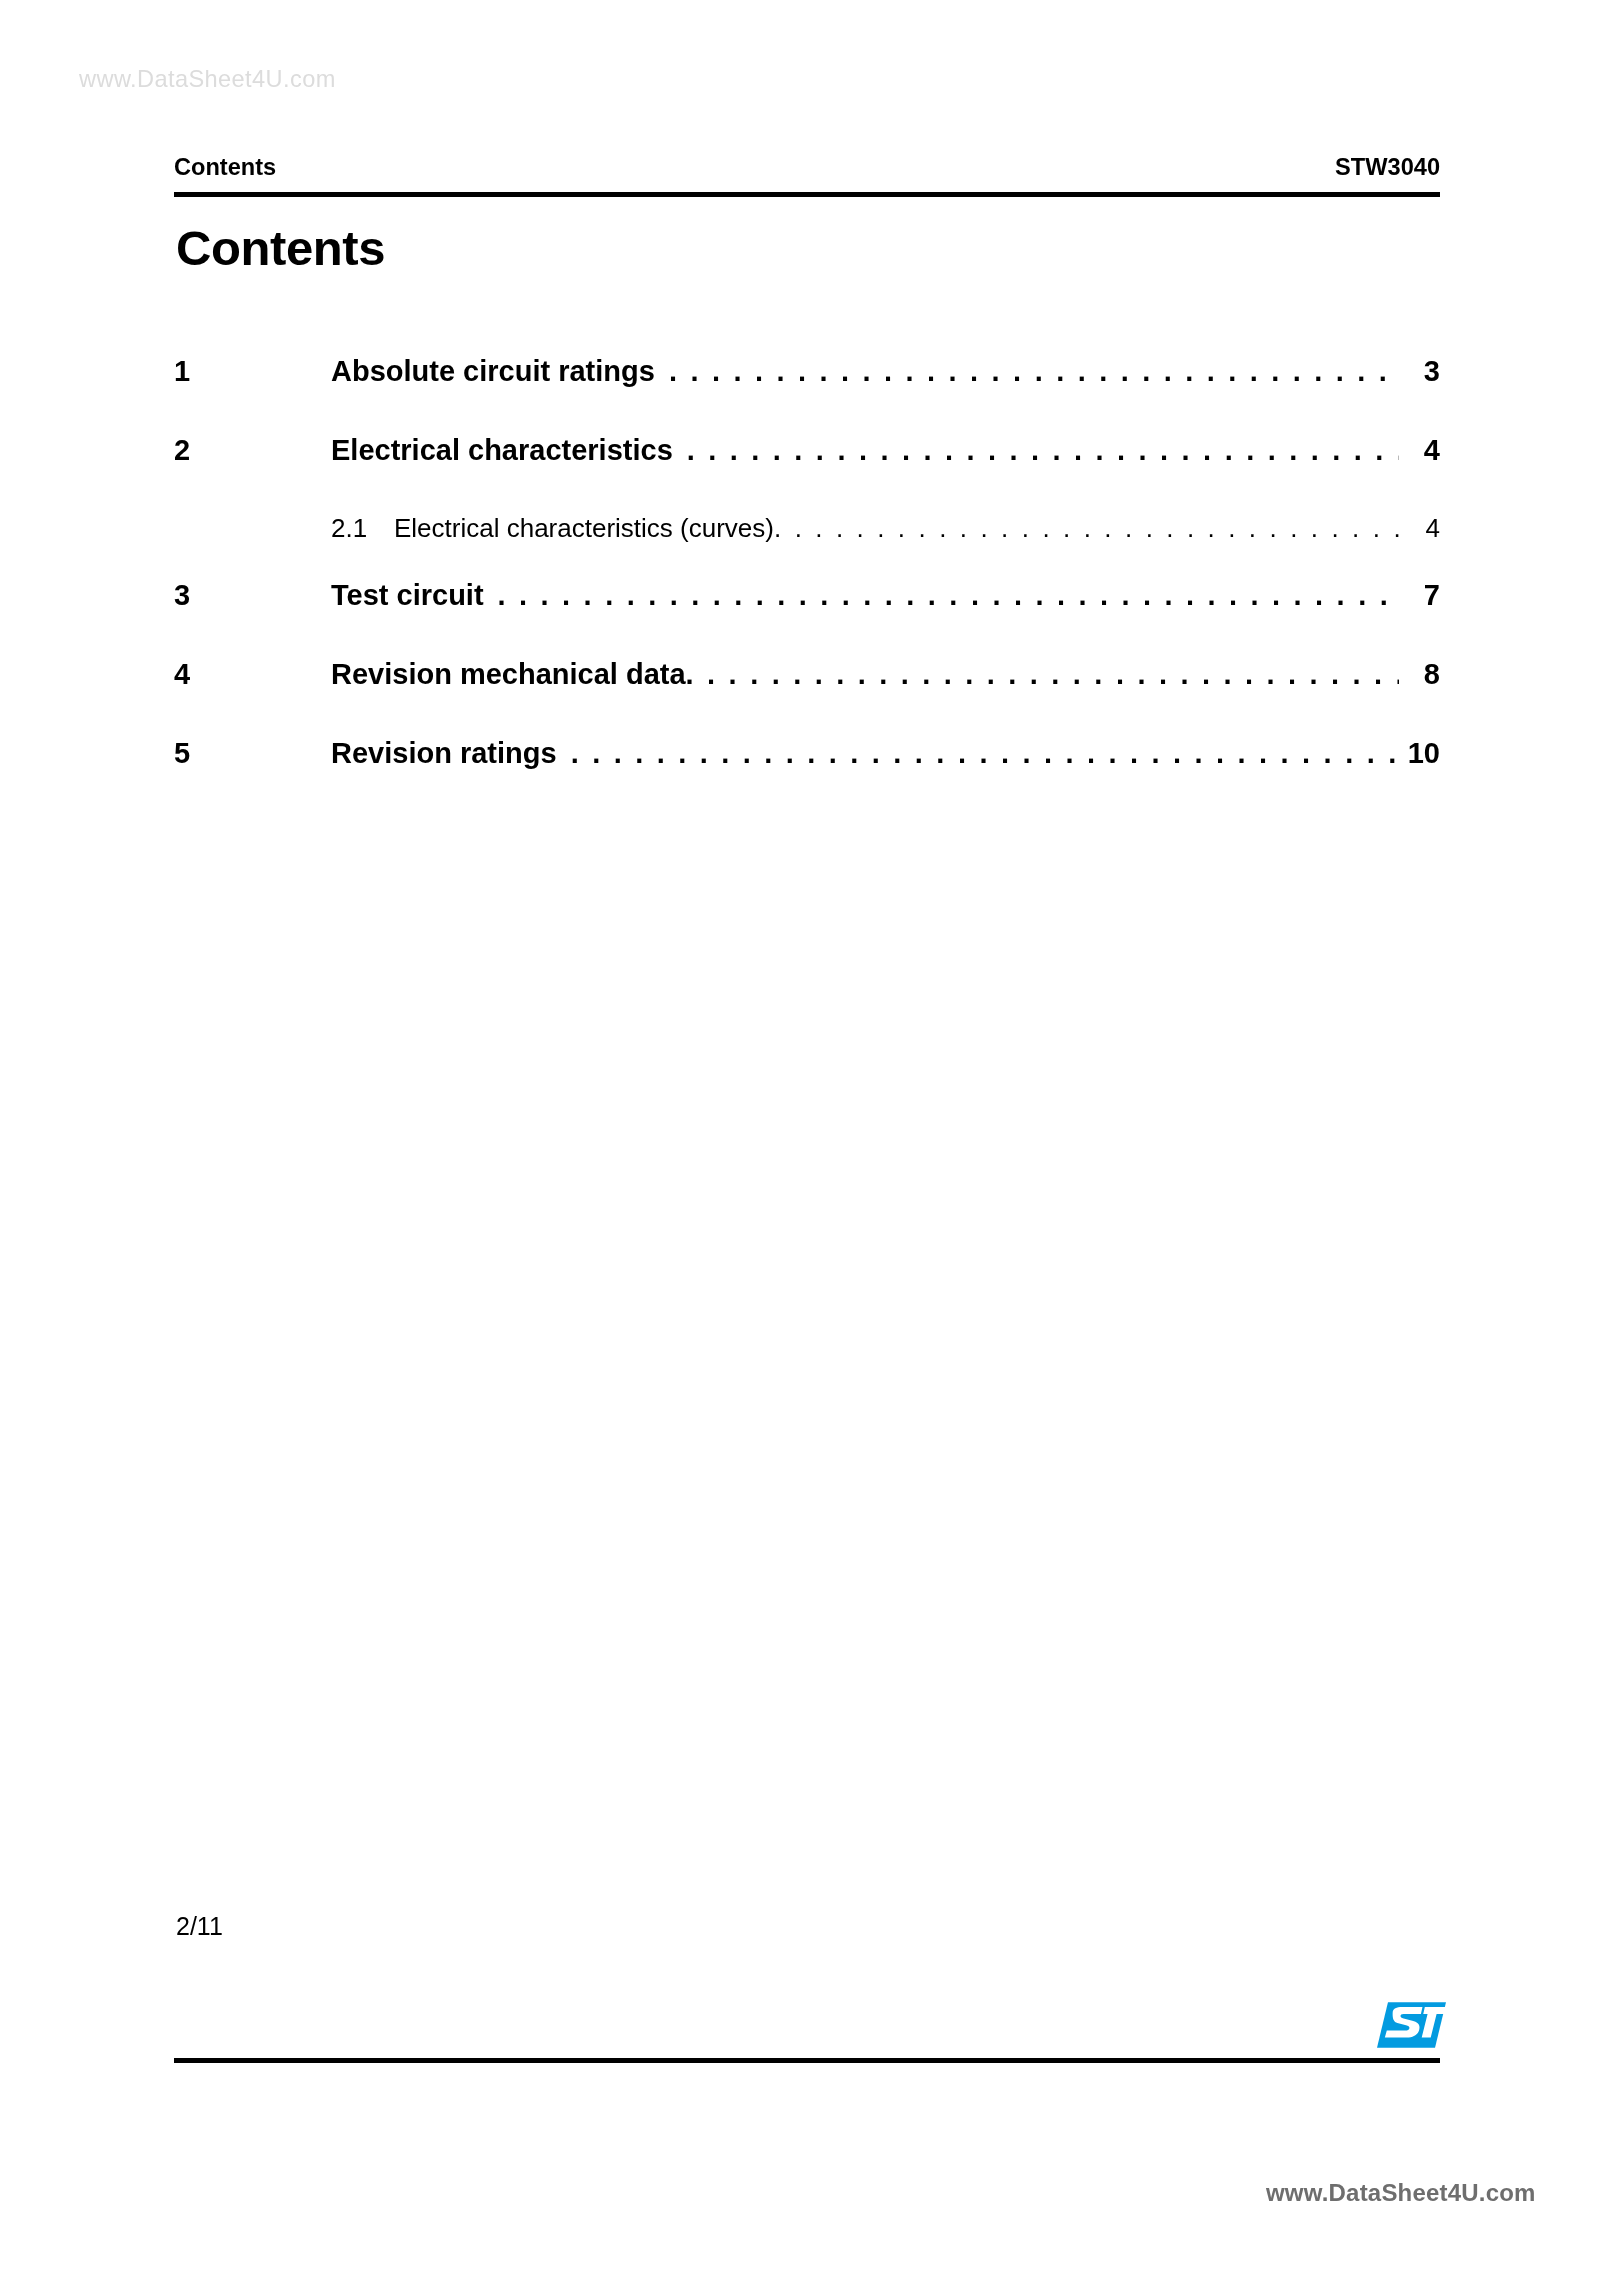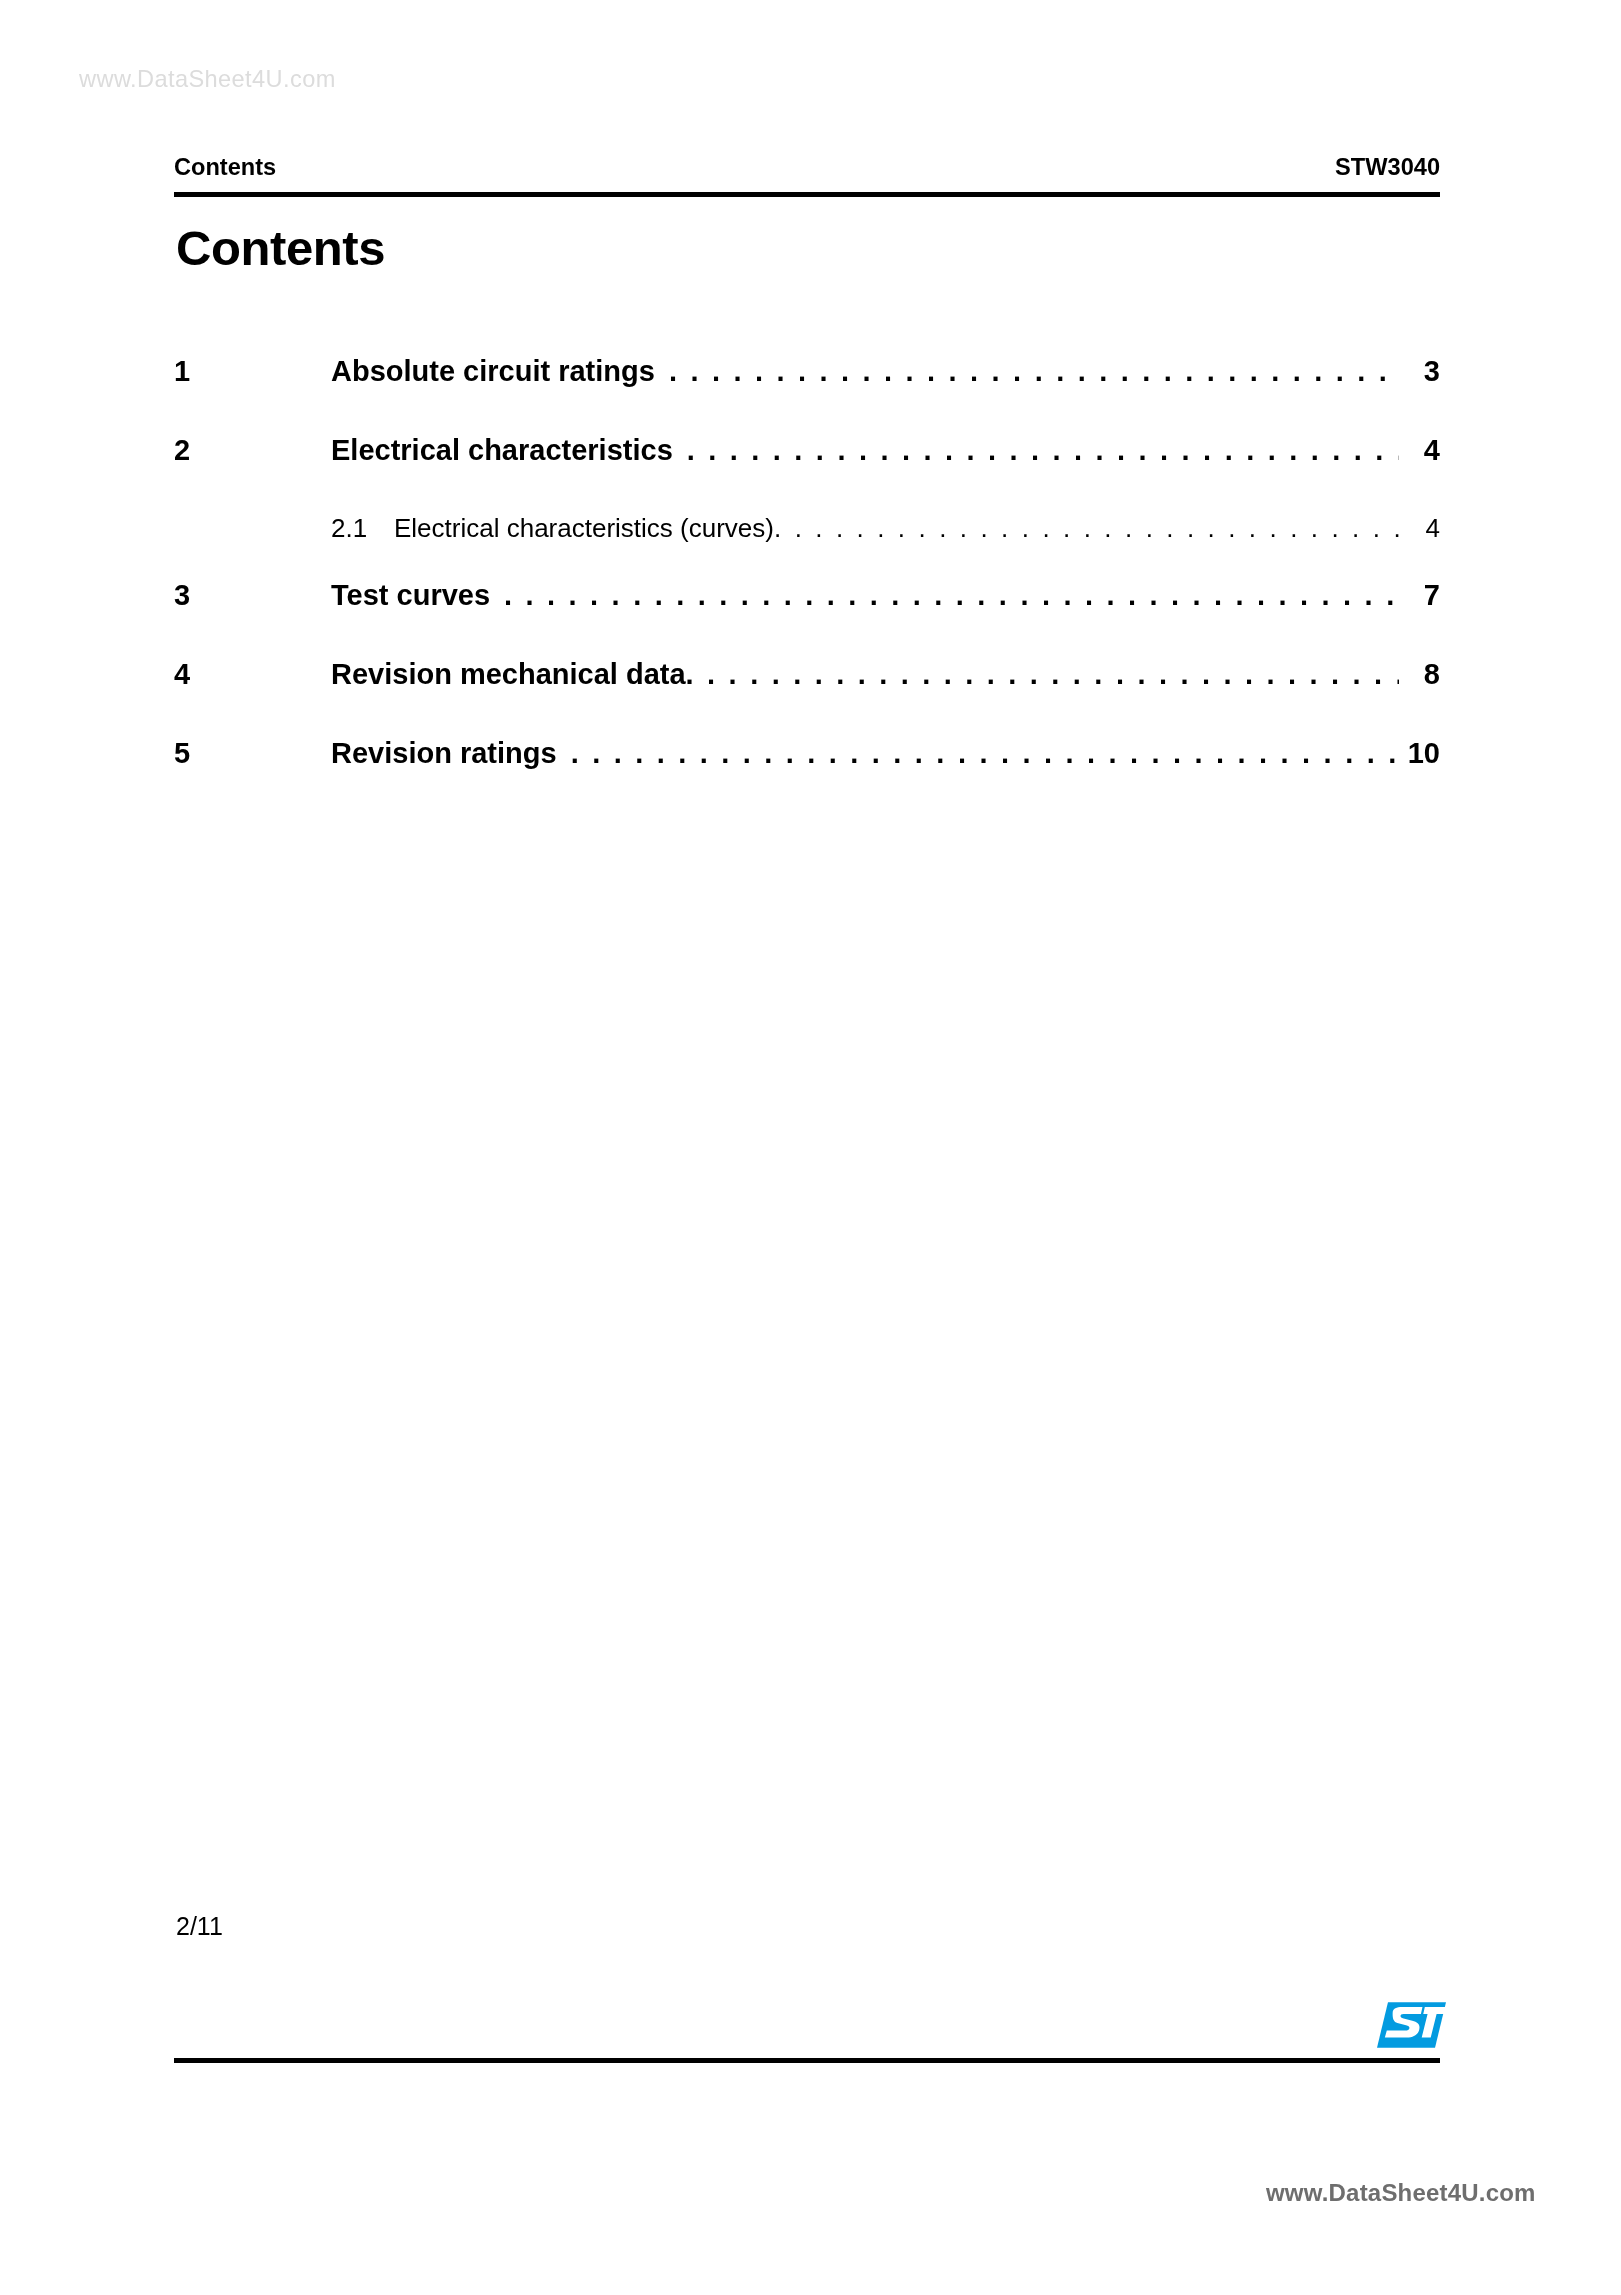--- a/index.html
+++ b/index.html
@@ -203,21 +203,21 @@
     <div class="toc-row level2">
       <span class="toc-num">2.1</span>
       <span class="toc-title">Electrical characteristics (curves)</span>
       <span class="lead-gap none"></span>
       <span class="toc-leader"></span>
       <span class="toc-page">4</span>
     </div>
 
     <div class="toc-row level1">
       <span class="toc-num">3</span>
-      <span class="toc-title">Test curves</span>
+      <span class="toc-title">Test circuit</span>
       <span class="lead-gap wide"></span>
       <span class="toc-leader"></span>
       <span class="toc-page">7</span>
     </div>
 
     <div class="toc-row level1">
       <span class="toc-num">4</span>
       <span class="toc-title">Revision mechanical data</span>
       <span class="lead-gap none"></span>
       <span class="toc-leader"></span>

